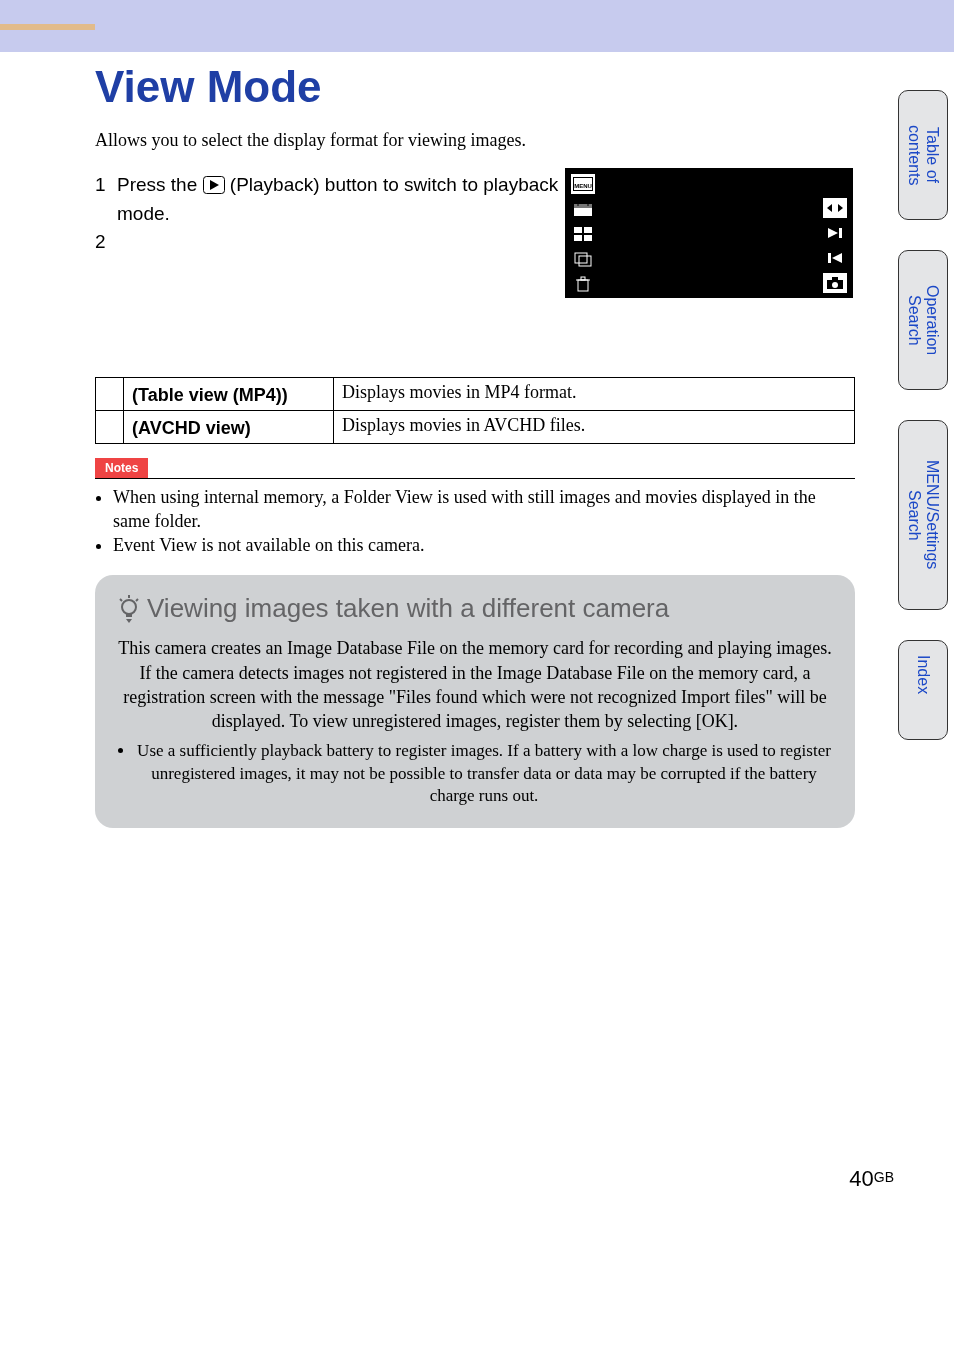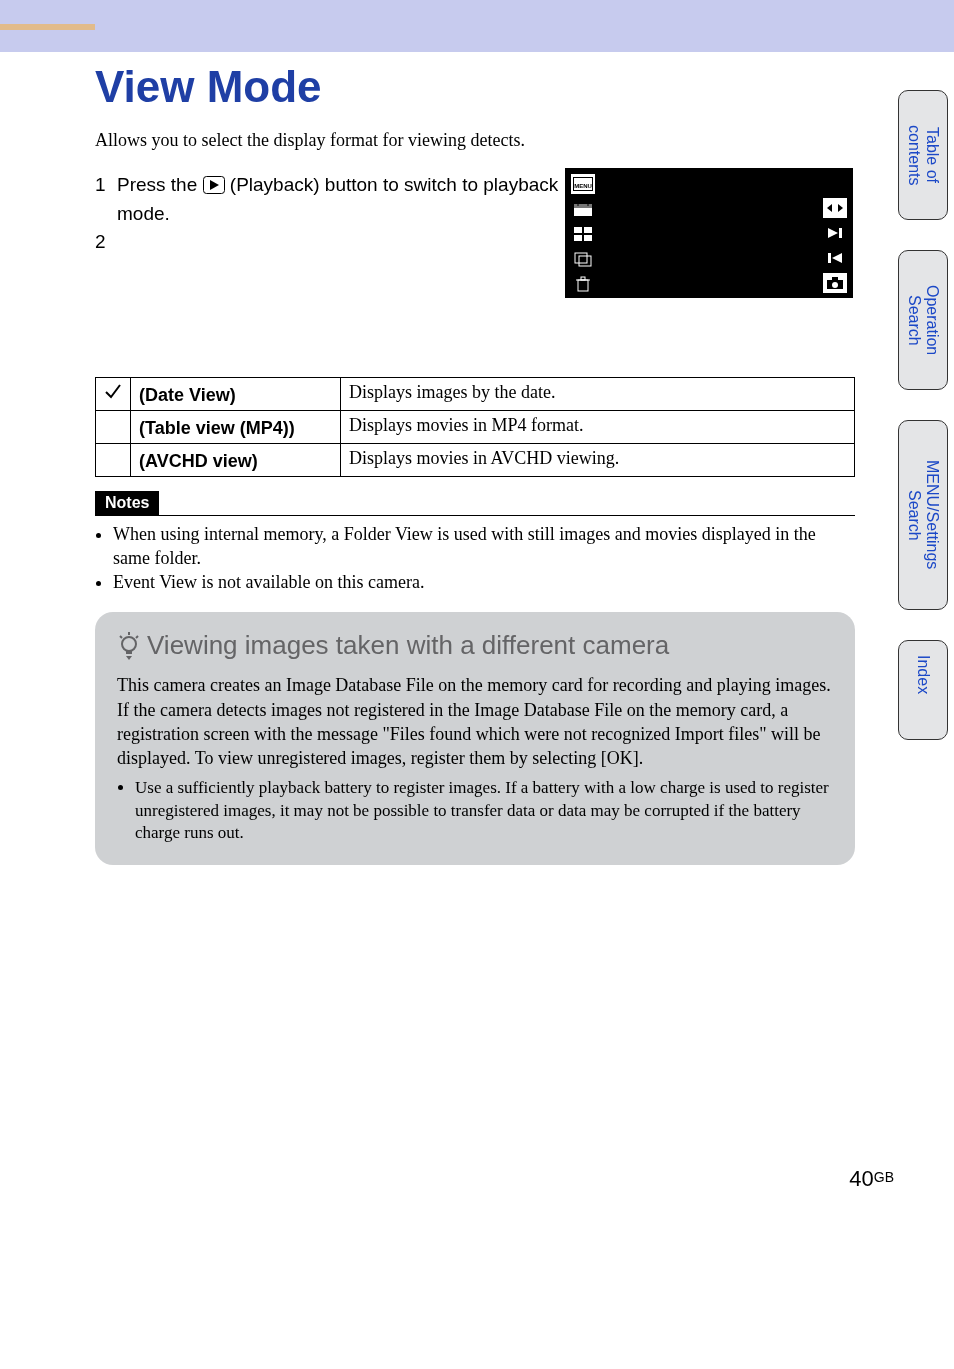--- a/index.html
+++ b/index.html
@@ -99,45 +99,46 @@
     padding: 4px 8px;
     font-size: 18px;
     vertical-align: top;
   }
   table.modes td.c1 { width: 28px; text-align: center; font-size: 20px; }
   table.modes td.c2 { width: 210px; font-family: Arial, Helvetica, sans-serif; font-weight: bold; }
   table.modes td.c3 { font-family: "Times New Roman", serif; }
   .icon-wrap { display:inline-block; vertical-align:-3px; margin-right:2px; }
   .notes-label {
     display: inline-block;
-    background: #000000;
+    background: #ef4444;
     color: #fff;
     font-family: Arial, Helvetica, sans-serif;
     font-weight: bold;
-    font-size: 16px;
+    font-size: 12px;
     padding: 3px 10px;
     margin-top: 14px;
   }
   .notes-rule {
     height: 1px;
     background: #000;
     margin-top: 0;
   }
   ul.notes {
     list-style: disc;
     margin: 6px 0 18px 18px;
     font-family: "Times New Roman", serif;
     font-size: 18px;
     line-height: 1.35;
   }
   .tip-box {
     background: #cfd1d3;
     border-radius: 18px;
     padding: 18px 22px 20px 22px;
     margin-top: 10px;
+    text-align: center;
   }
   .tip-title {
     font-family: Arial, Helvetica, sans-serif;
     font-size: 26px;
     color: #646466;
     margin-bottom: 12px;
     display: flex;
     align-items: center;
     gap: 6px;
   }
@@ -193,21 +194,21 @@
 </style>
 </head>
 <body>
 
 <div class="page">
   <div class="top-lavender"></div>
   <div class="tan-accent"></div>
 
   <div class="content">
     <h1 class="title">View Mode</h1>
-    <p class="intro">Allows you to select the display format for viewing detects.</p>
+    <p class="intro">Allows you to select the display format for viewing images.</p>
 
     <div class="steps">
       <div class="row">
         <div class="num">1</div>
         <div>
           <span>Press the </span>
           <svg class="inline-ic" width="22" height="18">
             <rect x="0.5" y="0.5" width="21" height="17" rx="3" fill="#fff" stroke="#000"></rect>
             <polygon points="7,4 16,9 7,14" fill="#000"></polygon>
           </svg>
@@ -216,35 +217,28 @@
       </div>
       <div class="row">
         <div class="num">2</div>
       </div>
     </div>
 
     <div class="table-wrap">
       <table class="modes">
         <tbody id="modes-tbody">
             <tr>
-              <td class="c1"><svg width="18" height="18">
-                  <polyline points="2,10 7,15 16,3" fill="none" stroke="#000" stroke-width="2"></polyline>
-                </svg></td>
-              <td class="c2"><span class="icon-wrap"> (Date View)</span><span></span></td>
-              <td class="c3">Displays images by the date.</td>
-            </tr>
-            <tr>
               <td class="c1"></td>
               <td class="c2"><span class="icon-wrap"> (Table view (MP4))</span><span></span></td>
               <td class="c3">Displays movies in MP4 format.</td>
             </tr>
             <tr>
               <td class="c1"></td>
               <td class="c2"><span class="icon-wrap"> (AVCHD view)</span><span></span></td>
-              <td class="c3">Displays movies in AVCHD viewing.</td>
+              <td class="c3">Displays movies in AVCHD files.</td>
             </tr>
           </tbody>
       </table>
     </div>
 
     <div>
       <span class="notes-label">Notes</span>
       <div class="notes-rule"></div>
       <ul class="notes" id="notes-list">
           <li>When using internal memory, a Folder View is used with still images and movies displayed in the same folder.</li>

